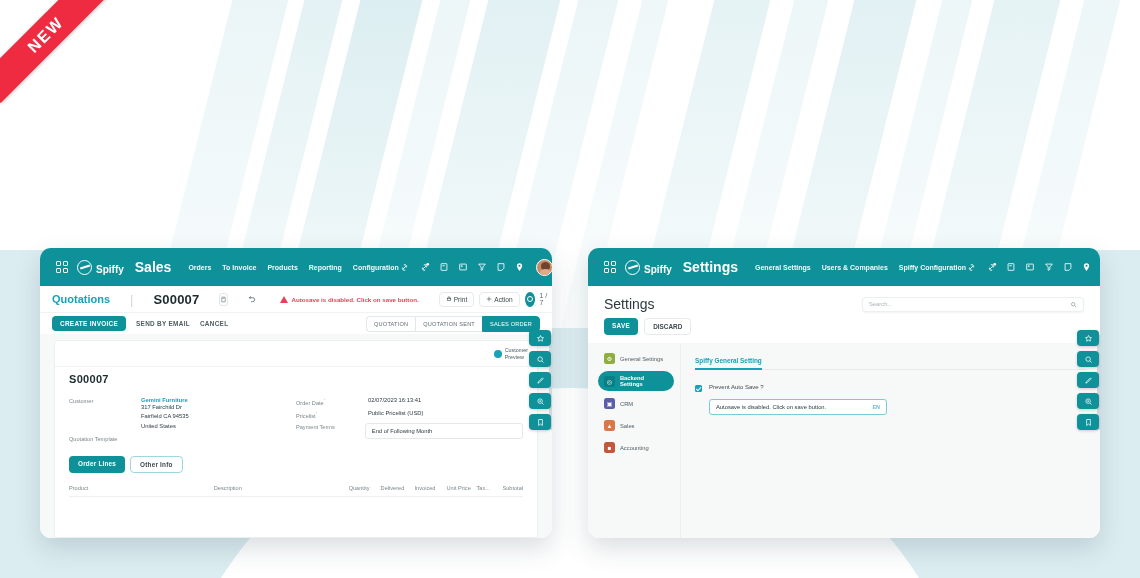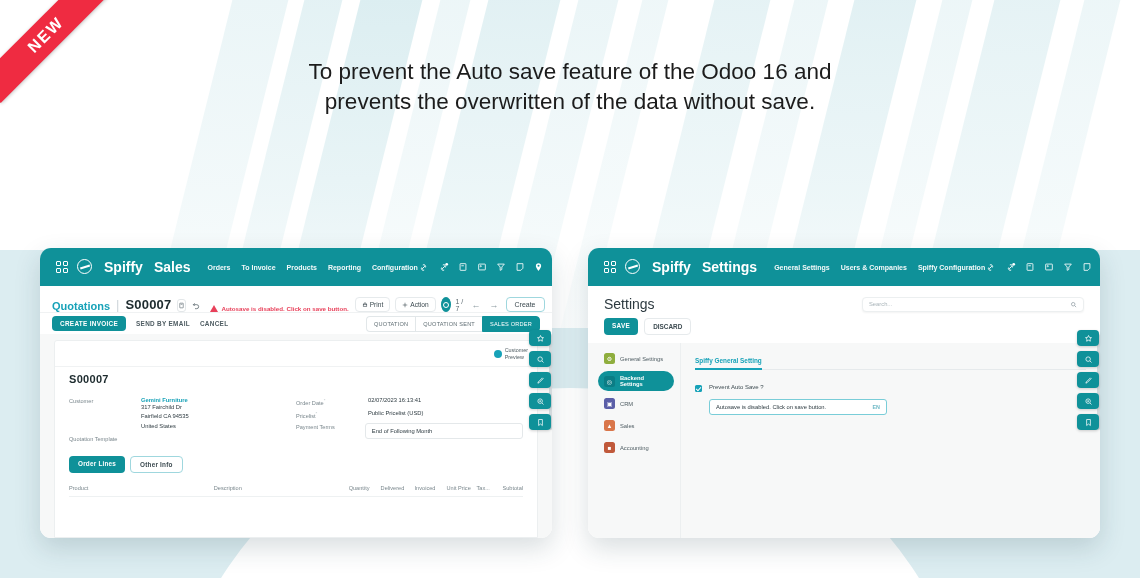--- a/index.html
+++ b/index.html
@@ -35,39 +35,39 @@
   .panel { position:absolute; top:248px; border-radius:11px; overflow:hidden;
            box-shadow:0 10px 26px rgba(30,60,70,.17); background:#ffffff; z-index:15; }
   .panel-left  { left:40px;  width:512px; height:290px; }
   .panel-right { left:588px; width:512px; height:290px; }
 
   
   .navbar { display:flex; align-items:center; background:#0f9199; height:38px; padding:0 10px; color:#fff; }
   .apps-icon { display:grid; grid-template-columns:repeat(2,5px); grid-template-rows:repeat(2,5px);
                gap:2px; margin:0 9px 0 6px; }
   .apps-icon i { display:block; width:5px; height:5px; border:1.2px solid #fff; border-radius:1px; }
-  .brand { display:flex; align-items:flex-start; gap:12px; font-size:14px; font-weight:bold; }
+  .brand { display:flex; align-items:flex-end; gap:4px; font-size:10px; font-weight:bold; }
   .brand-mark { width:15px; height:15px; border:1.6px solid #fff; border-radius:50%;
                 position:relative; display:inline-block; }
   .brand-mark:after { content:""; position:absolute; left:2px; top:5.5px; width:10px; height:1.6px;
                       background:#fff; transform:rotate(-18deg); }
   .app-name { font-size:14px; font-weight:bold; margin-left:11px; }
   .nav-menu { display:flex; gap:11px; margin-left:17px; }
   .nav-menu span { font-size:7px; font-weight:bold; opacity:.95; white-space:nowrap; }
   .systray { margin-left:auto; display:flex; align-items:center; gap:9px; }
   .systray svg { display:block; }
   .avatar { width:17px; height:17px; border-radius:50%; background:#c98b63;
             border:1.5px solid #fff; position:relative; overflow:hidden; margin-left:3px; }
   .avatar:before { content:""; position:absolute; left:4px; top:2.5px; width:9px; height:8px;
                    background:#6d4430; border-radius:50% 50% 45% 45%; }
   .avatar:after { content:""; position:absolute; left:3px; bottom:0; width:11px; height:6px;
                   background:#e0a98a; border-radius:50% 50% 0 0; }
 
   
-  .cb-row { display:flex; align-items:flex-end; height:26px; padding:0 12px; background:#fff; gap:6px; }
+  .cb-row { display:flex; align-items:center; height:26px; padding:0 12px; background:#fff; gap:20px; }
   .cb-link { color:#17a2b8; font-size:11px; font-weight:bold; }
   .cb-sep { color:#cfd6da; font-size:13px; }
   .cb-name { color:#1d2b2e; font-size:13px; font-weight:bold; letter-spacing:.2px; }
   .mini-btn { width:13px; height:13px; border:1px solid #e3e7e9; border-radius:3px; background:#fff;
               display:flex; align-items:center; justify-content:center; }
   .undo-btn { width:13px; height:13px; display:flex; align-items:center; justify-content:center; color:#4d5b61; }
   .warn { display:flex; align-items:center; gap:3px; color:#e8405a; font-size:6.2px; font-weight:bold;
           margin-left:4px; white-space:nowrap; }
   .warn-tri { width:0; height:0; border-left:4px solid transparent; border-right:4px solid transparent;
               border-bottom:7px solid #e8405a; position:relative; }
@@ -180,24 +180,20 @@
 <div class="bottom-band"></div>
 <div class="left-block"></div>
 <div class="right-block"></div>
 <div class="bottom-arc"></div>
 
 <div class="ribbon">
   <div class="ribbon-inner">NEW</div>
 </div>
 
 <div class="headline">
-  <p>
-    <span>To prevent the Auto save feature of the Odoo 16 and</span><br>
-    <span>prevents the overwritten of the data without save.</span>
-  </p>
 </div>
 
 <div class="panel panel-left">
 
   <div class="navbar">
     <div class="apps-icon">
         <i></i>
         <i></i>
         <i></i>
         <i></i>

